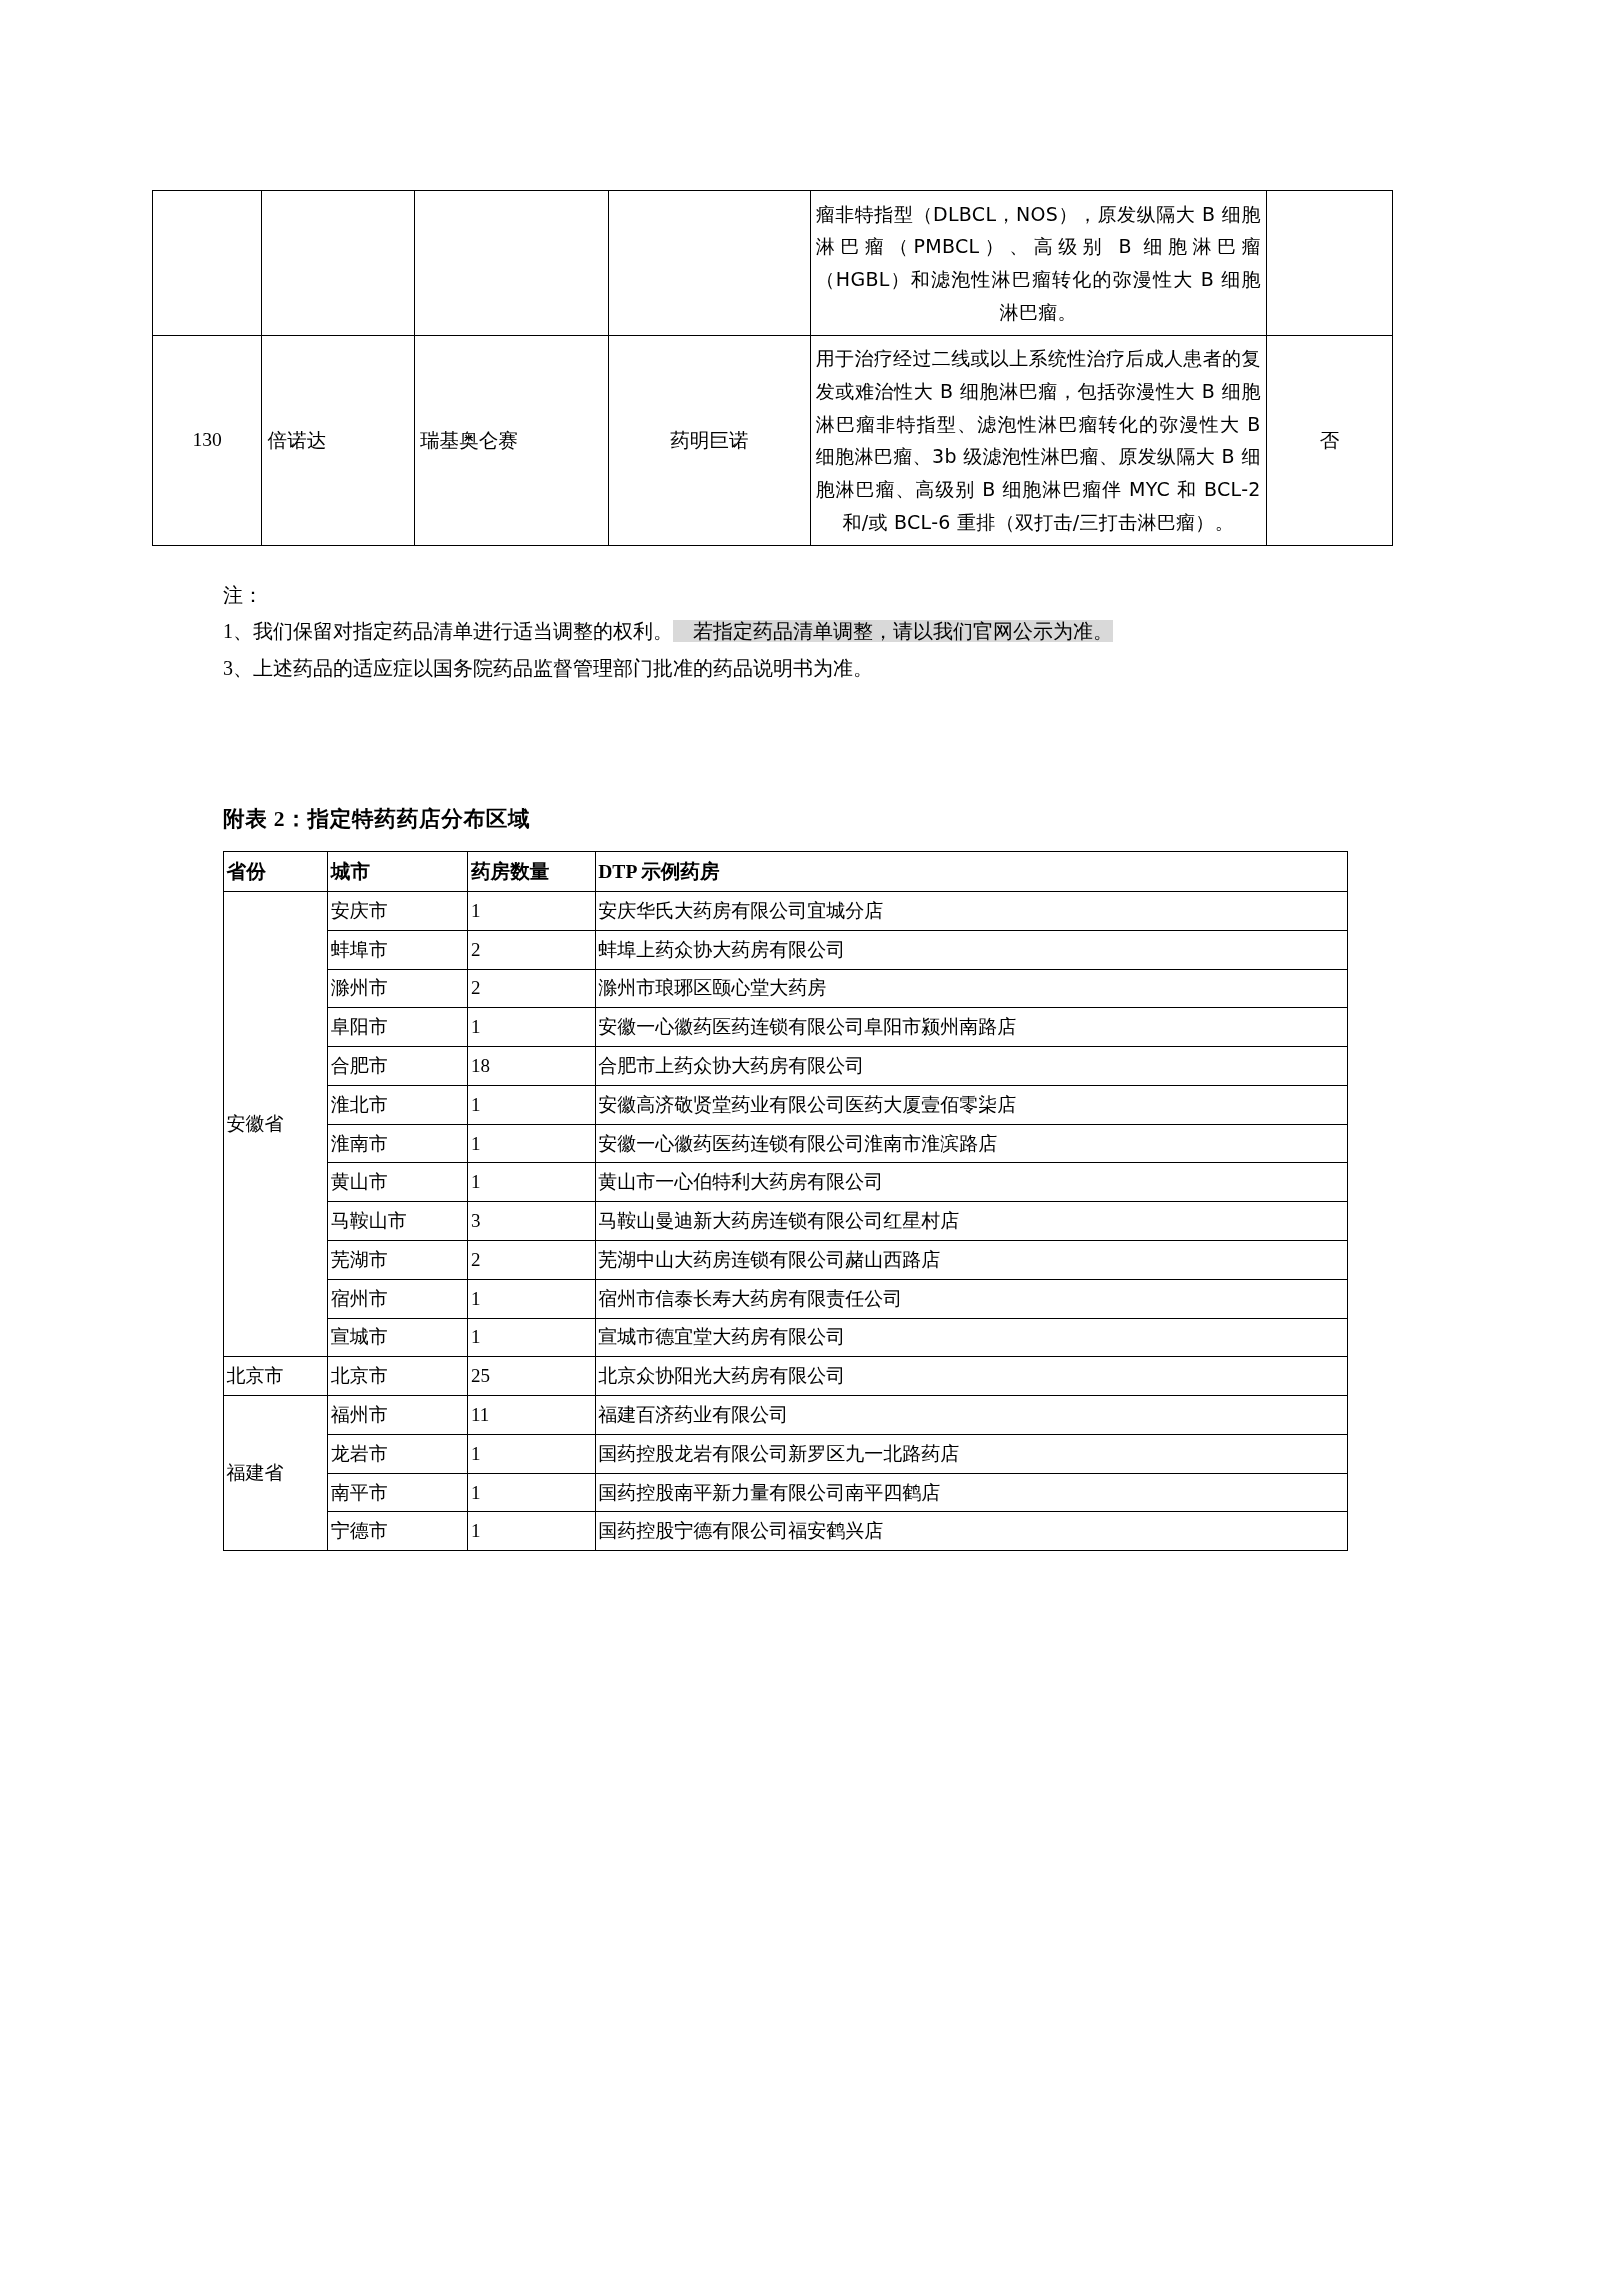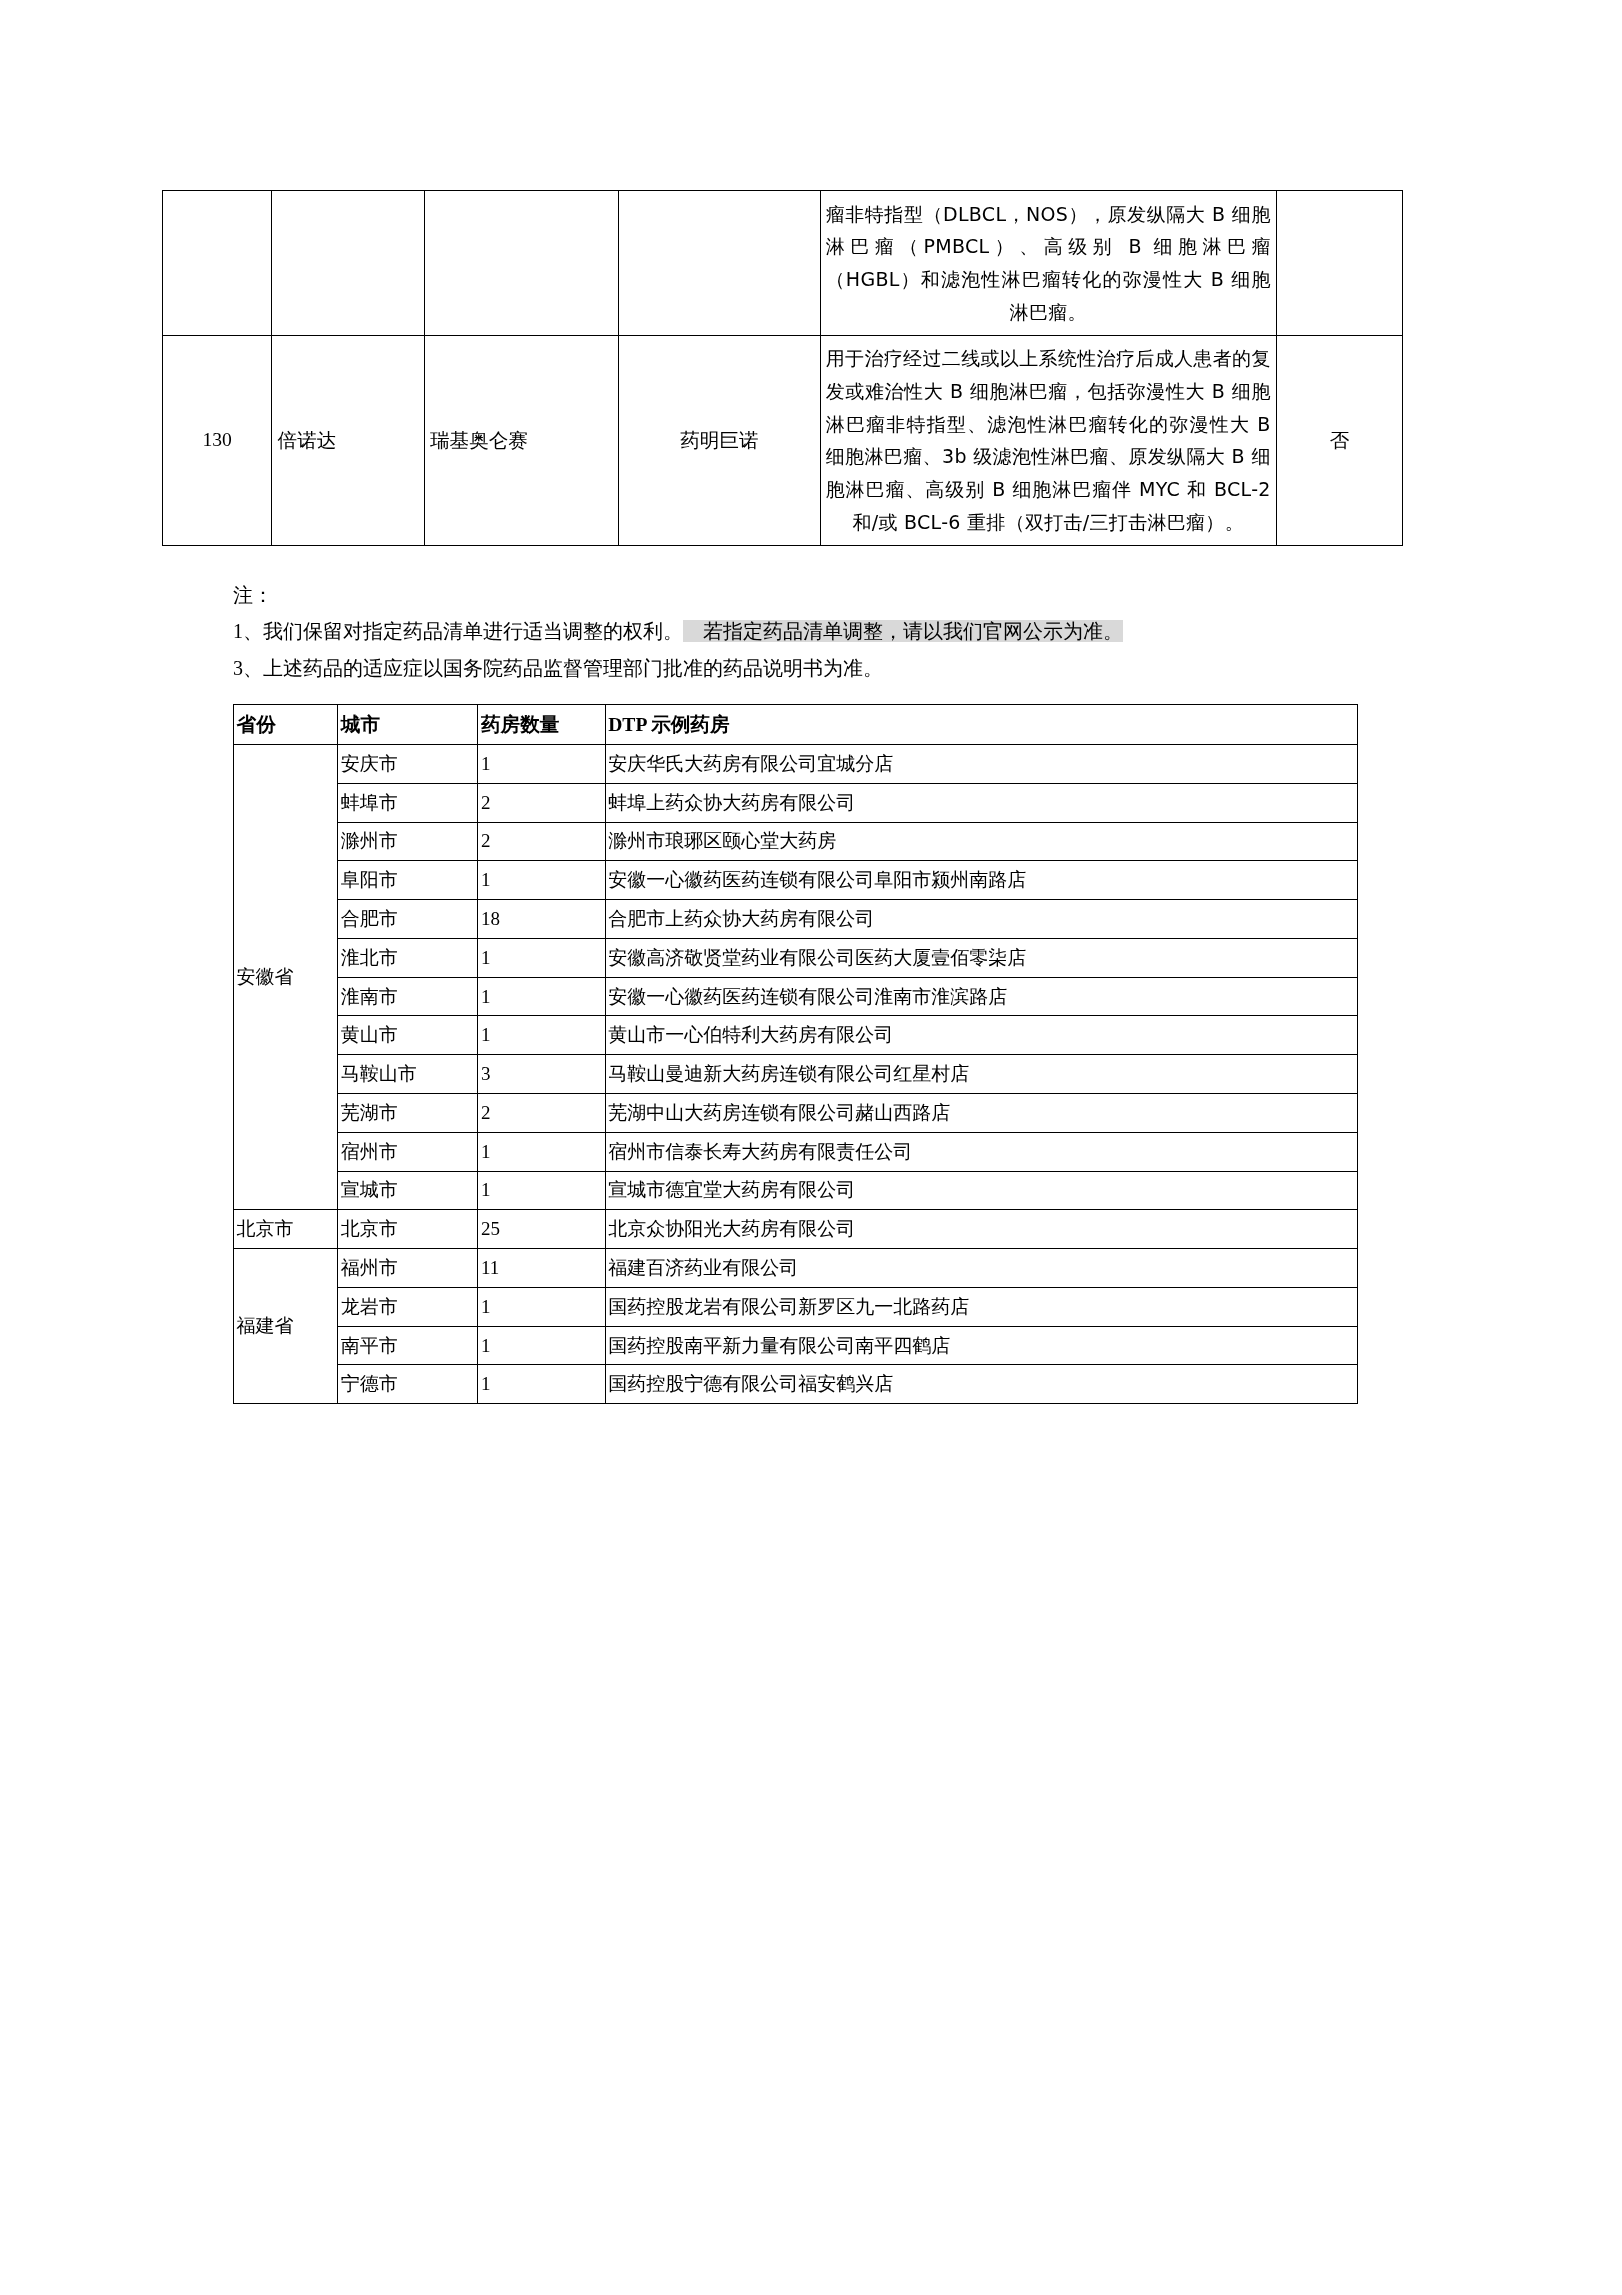--- a/index.html
+++ b/index.html
@@ -16,21 +16,21 @@
   }
   .page {
     position: relative;
     width: 1623px;
     height: 2295px;
     box-sizing: border-box;
     padding: 0;
   }
   .content {
     position: absolute;
-    left: 162px;
+    left: 152px;
     top: 0;
     width: 1302px;
   }
 
   
   .drug-table {
     border-collapse: collapse;
     width: 1171px;
     margin-left: 0px;
     margin-top: 190px;
@@ -143,20 +143,21 @@
         </tr>
       </tbody>
     </table>
 
     <div class="notes">
       <p>注：</p>
       <p><span>1、我们保留对指定药品清单进行适当调整的权利。</span><span class="hl">若指定药品清单调整，请以我们官网公示为准。</span></p>
       <p><span>3、上述药品的适应症以国务院药品监督管理部门批准的药品说明书为准。</span></p>
     </div>
 
+    <div class="appendix-title">附表 2：指定特药药店分布区域</div>
 
     <table class="store-table">
       <thead>
         <tr>
           <th class="c-prov">省份</th>
           <th class="c-city">城市</th>
           <th class="c-cnt">药房数量</th>
           <th class="c-dtp">DTP 示例药房</th>
         </tr>
       </thead>

